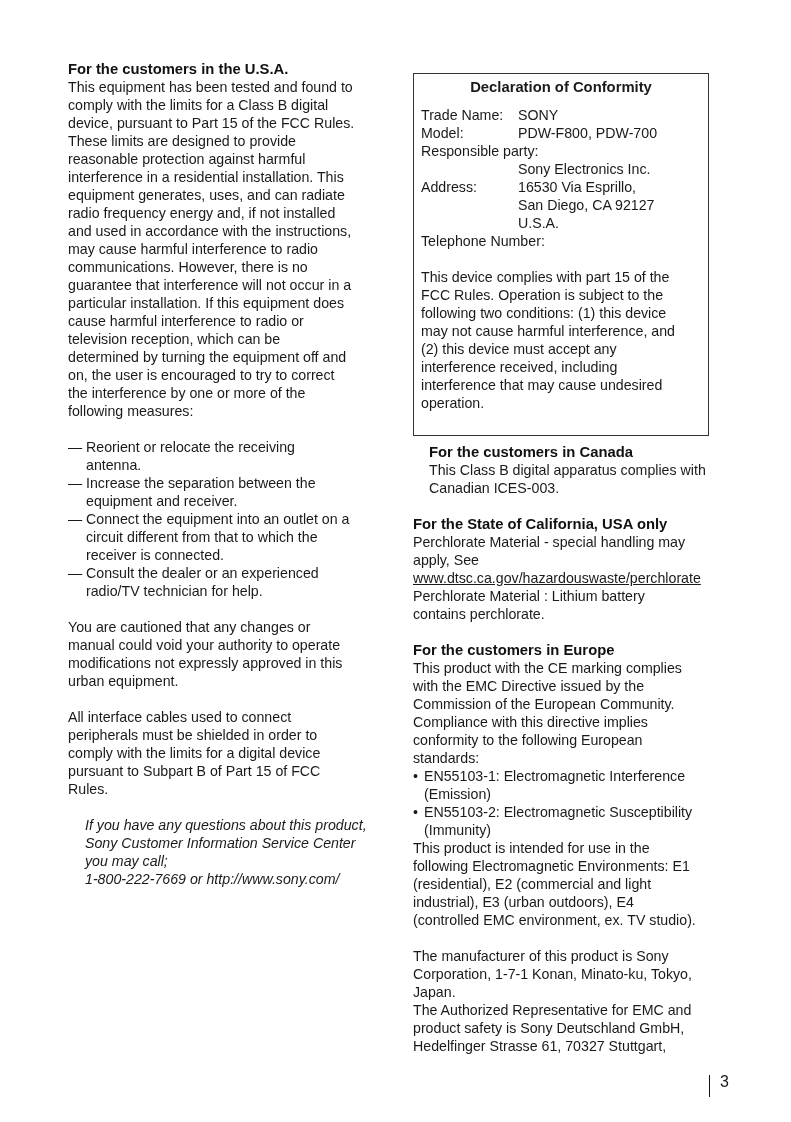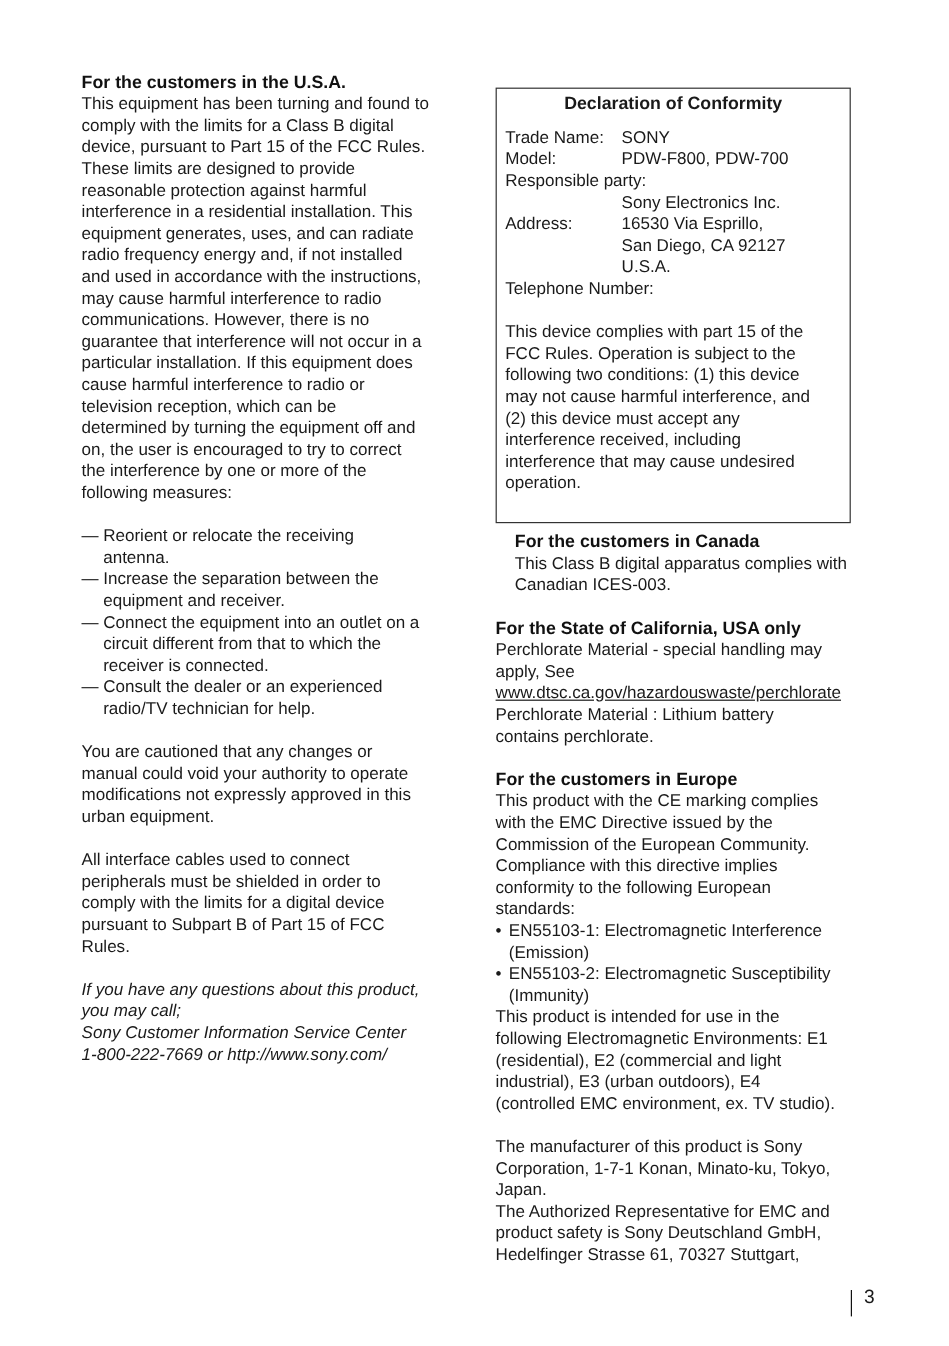--- a/index.html
+++ b/index.html
@@ -10,21 +10,21 @@
     }
     .col { position: absolute; }
     #left { left: 68px; top: 60px; width: 300px; }
     #right { left: 413px; top: 73px; width: 300px; }
     .line { white-space: nowrap; display: block; }
     h2 { font-size: 14.8px; font-weight: bold; margin: 0; line-height: 18px; white-space: nowrap; color: #111; }
     .para { margin: 0; }
     .gap { height: 18px; }
     .dash-item { position: relative; padding-left: 18px; }
     .dash { position: absolute; left: 0; top: 0; }
-    .italic { font-style: italic; }
+    .italic { font-style: italic; margin-left: 17px; }
     .doc-box {
       border: 1px solid #333; width: 296px; padding: 4px 0 4px 7px; box-sizing: border-box;
       height: 363px;
     }
     .doc-title { text-align: center; font-weight: bold; font-size: 14.8px; margin: 0 0 10px 0; padding-right: 7px; }
     .kv { display: flex; }
     .kv .k { width: 97px; flex: none; white-space: nowrap; }
     .kv .v { white-space: nowrap; }
     .indent { padding-left: 97px; }
     .bullet-item { position: relative; padding-left: 11px; }
@@ -34,21 +34,21 @@
     #page-rule { position: absolute; left: 0; top: 0; width: 1px; height: 22px; background: #111; }
     #page-num { position: absolute; left: 11px; top: -2px; font-size: 16px; }
   </style>
 </head>
 <body>
 
 <div id="left" class="col">
   <section>
     <h2>For the customers in the U.S.A.</h2>
     <p class="para">
-      <span class="line">This equipment has been turning and found to</span>
+      <span class="line">This equipment has been tested and found to</span>
       <span class="line">comply with the limits for a Class B digital</span>
       <span class="line">device, pursuant to Part 15 of the FCC Rules.</span>
       <span class="line">These limits are designed to provide</span>
       <span class="line">reasonable protection against harmful</span>
       <span class="line">interference in a residential installation. This</span>
       <span class="line">equipment generates, uses, and can radiate</span>
       <span class="line">radio frequency energy and, if not installed</span>
       <span class="line">and used in accordance with the instructions,</span>
       <span class="line">may cause harmful interference to radio</span>
       <span class="line">communications. However, there is no</span>
@@ -96,22 +96,22 @@
     <p class="para">
       <span class="line">All interface cables used to connect</span>
       <span class="line">peripherals must be shielded in order to</span>
       <span class="line">comply with the limits for a digital device</span>
       <span class="line">pursuant to Subpart B of Part 15 of FCC</span>
       <span class="line">Rules.</span>
     </p>
     <div class="gap"></div>
     <p class="para italic">
       <span class="line">If you have any questions about this product,</span>
+      <span class="line">Sony Customer Information Service Center</span>
       <span class="line">you may call;</span>
-      <span class="line">Sony Customer Information Service Center</span>
       <span class="line">1-800-222-7669 or http://www.sony.com/</span>
     </p>
   </section>
 </div>
 
 <div id="right" class="col">
   <div class="doc-box">
     <div class="doc-title">Declaration of Conformity</div>
     <div class="kv">
       <span class="k">Trade Name:</span>

